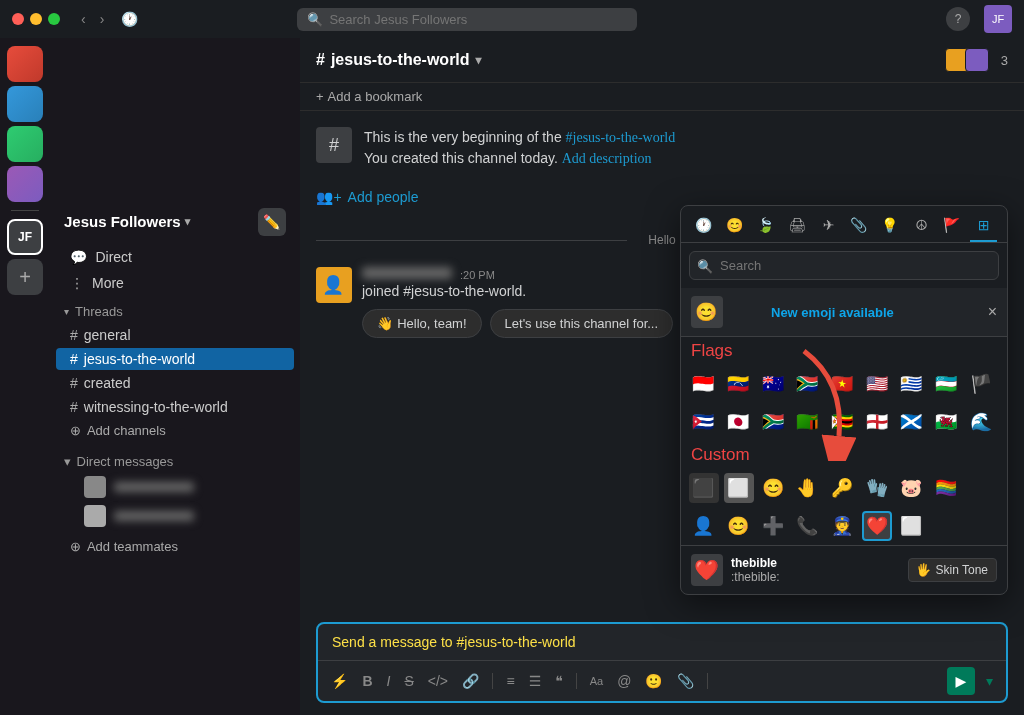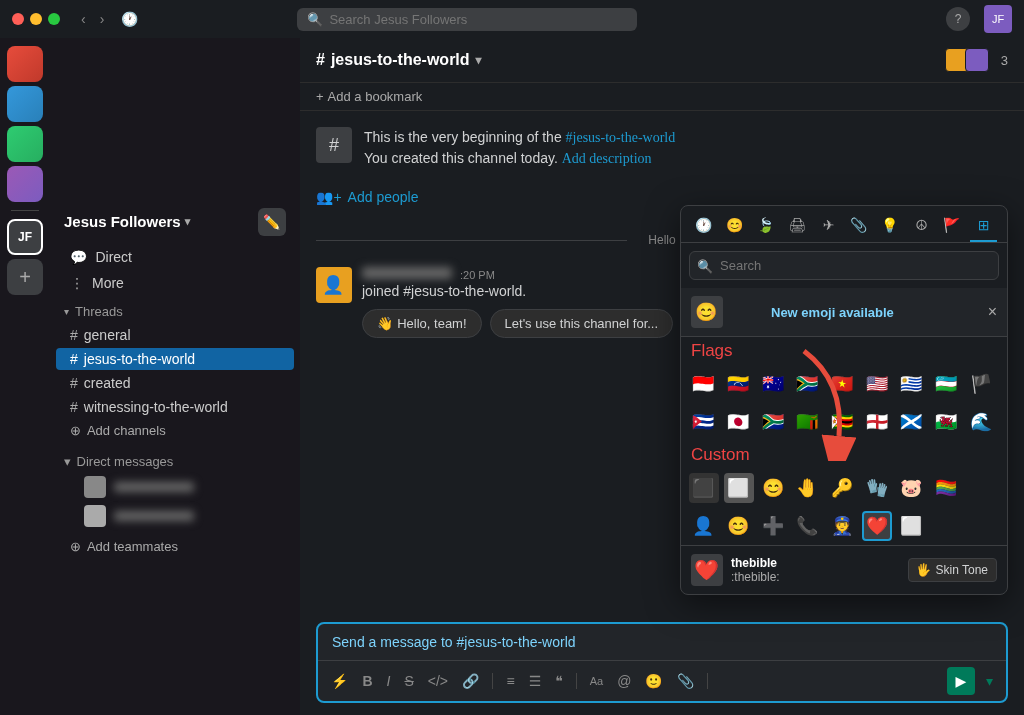--- a/index.html
+++ b/index.html
@@ -107,21 +107,21 @@
     .emoji-cell.selected { background: #3d3f42; border: 2px solid #1d9bd1; }
     .emoji-picker-footer { display: flex; align-items: center; padding: 8px 10px; border-top: 1px solid #3d3f42; gap: 8px; }
     .emoji-preview { display: flex; align-items: center; gap: 8px; flex: 1; }
     .emoji-preview-img { width: 32px; height: 32px; background: #3d3f42; border-radius: 4px; display: flex; align-items: center; justify-content: center; font-size: 20px; }
     .emoji-preview-info { font-size: 12px; }
     .emoji-preview-name { color: #fff; font-weight: 600; }
     .emoji-preview-code { color: #aaa; }
     .skin-tone-btn { display: flex; align-items: center; gap: 4px; background: #2d2d2d; border: 1px solid #3d3f42; border-radius: 4px; padding: 4px 8px; cursor: pointer; font-size: 12px; color: #d1d2d3; }
     .new-emoji-banner { display: flex; align-items: center; padding: 8px 10px; background: #222529; border-bottom: 1px solid #3d3f42; gap: 8px; position: relative; }
     .new-emoji-thumb { width: 32px; height: 32px; background: #3d3f42; border-radius: 4px; display: flex; align-items: center; justify-content: center; font-size: 18px; }
-    .new-emoji-text { font-size: 13px; color: #7dd3fc; font-weight: 600; flex: 1; padding-left: 40px; }
+    .new-emoji-text { font-size: 13px; color: #0ea5e9; font-weight: 600; flex: 1; padding-left: 40px; }
     .new-emoji-close { color: #aaa; cursor: pointer; font-size: 16px; }
 
     
     .arrow-annotation { position: fixed; right: 160px; bottom: 250px; z-index: 200; pointer-events: none; }
 
     
     ::-webkit-scrollbar { width: 6px; }
     ::-webkit-scrollbar-track { background: transparent; }
     ::-webkit-scrollbar-thumb { background: #444; border-radius: 3px; }
   </style>
@@ -284,21 +284,21 @@
             <div class="quick-reply">
               <span>Let's use this channel for...</span>
             </div>
           </div>
         </div>
       </div>
     </div>
 
     <div class="message-input-area">
       <div class="input-box">
-        <div class="input-field" style="color:#7dd3fc; font-size:14px;">Send a message to #jesus-to-the-world</div>
+        <div class="input-field" style="color:#fde047; font-size:14px;">Send a message to #jesus-to-the-world</div>
         <div class="input-toolbar">
           <span class="toolbar-icon">⚡</span>
           <span class="toolbar-icon" style="font-weight:700;">B</span>
           <span class="toolbar-icon" style="font-style:italic;">I</span>
           <span class="toolbar-icon" style="text-decoration:line-through;">S</span>
           <span class="toolbar-icon">&lt;/&gt;</span>
           <span class="toolbar-icon">🔗</span>
           <div class="toolbar-separator"></div>
           <span class="toolbar-icon">≡</span>
           <span class="toolbar-icon">☰</span>

